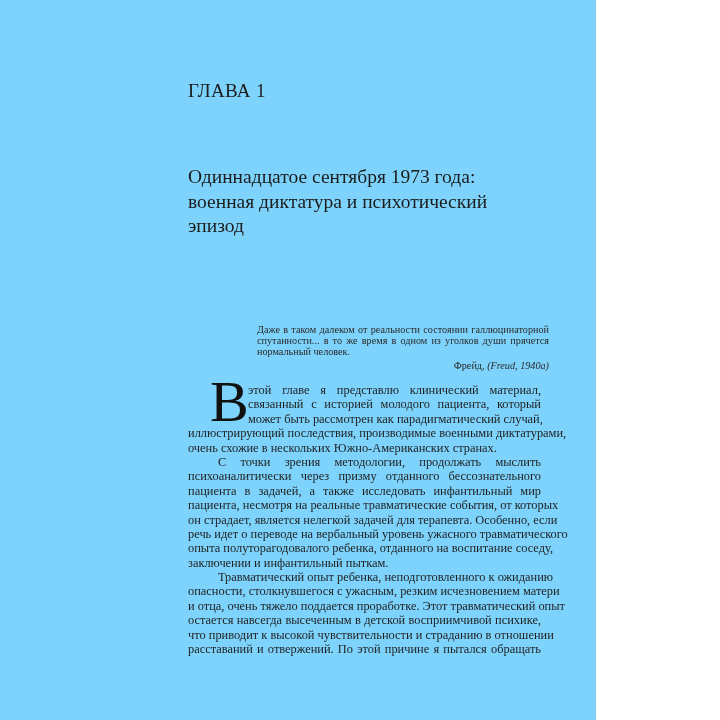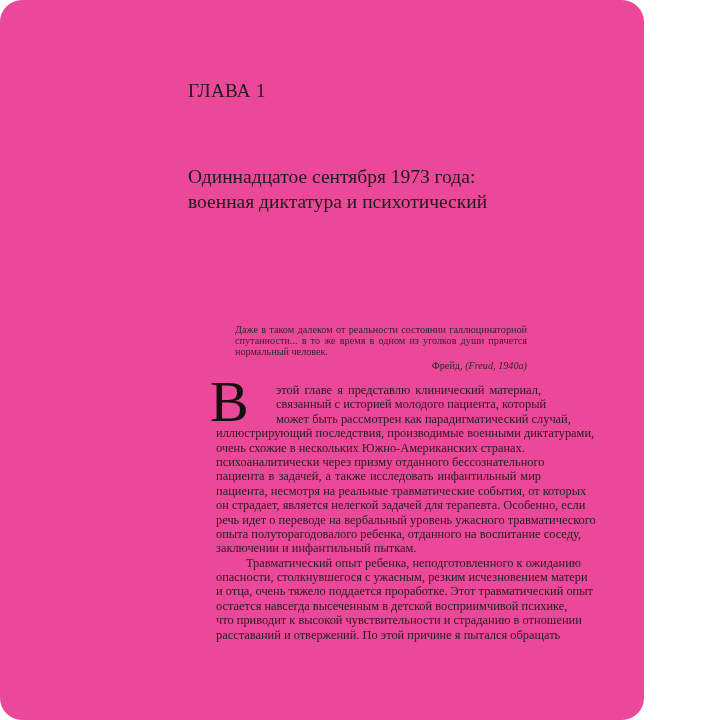--- a/index.html
+++ b/index.html
@@ -11,23 +11,22 @@
       width: 720px;
       height: 720px;
       position: relative;
       overflow: hidden;
       font-family: "Liberation Serif", "DejaVu Serif", serif;
       color: #1a1a1a;
     }
     .page {
       position: absolute;
       left: 0; top: 0;
-      width: 644px; height: 720px;
-      background: #ec4899;
-      border-radius: 22px;
+      width: 596px; height: 720px;
+      background: #7dd3fc;
     }
     .chapter-label {
       position: absolute;
       left: 188px;
       top: 80px;
       font-size: 19px;
       letter-spacing: 0.3px;
       color: #1c1c1c;
       white-space: nowrap;
     }
@@ -36,21 +35,21 @@
       left: 188px;
       top: 165px;
       width: 360px;
       font-size: 19.5px;
       line-height: 24.5px;
       color: #1c1c1c;
     }
     .chapter-title div { white-space: nowrap; }
     .epigraph {
       position: absolute;
-      left: 235px;
+      left: 257px;
       top: 324px;
       width: 292px;
       font-size: 10.2px;
       line-height: 11.2px;
       color: #2a2a2a;
       text-align: justify;
     }
     .epigraph-text div {
       text-align: justify;
       text-align-last: justify;
@@ -72,21 +71,20 @@
       font-size: 12.4px;
       line-height: 14.4px;
       color: #1f1f1f;
     }
     .line {
       display: block;
       text-align: justify;
       text-align-last: justify;
       white-space: nowrap;
       height: 14.4px;
-      margin-left: 28px;
     }
     .line.last { text-align-last: left; }
     .line.indent { padding-left: 30px; }
     .line.dropcap-line { padding-left: 60px; }
     .dropcap {
       position: absolute;
       left: 22px;
       top: -6px;
       font-size: 58px;
       line-height: 50px;
@@ -96,20 +94,21 @@
 </head>
 <body>
 
 <div class="page">
 
   <div class="chapter-label">ГЛАВА 1</div>
 
   <div class="chapter-title">
     <div>Одиннадцатое сентября 1973 года:</div>
     <div>военная диктатура и психотический</div>
+    <div>эпизод</div>
   </div>
 
   <div class="epigraph">
     <div class="epigraph-text">
       <div>Даже в таком далеком от реальности состоянии галлюцинаторной</div>
       <div>спутанности... в то же время в одном из уголков души прячется</div>
       <div class="last">нормальный человек.</div>
     </div>
     <div class="epigraph-source">
       <span>Фрейд, </span><i>(Freud, 1940a)</i>
@@ -121,20 +120,21 @@
 
     <div>
       <span class="line dropcap-line">этой главе я представлю клинический материал,</span>
       <span class="line dropcap-line">связанный с историей молодого пациента, который</span>
       <span class="line dropcap-line">может быть рассмотрен как парадигматический случай,</span>
       <span class="line">иллюстрирующий последствия, производимые военными диктатурами,</span>
       <span class="line last">очень схожие в нескольких Южно-Американских странах.</span>
     </div>
 
     <div>
+      <span class="line indent">С точки зрения методологии, продолжать мыслить</span>
       <span class="line">психоаналитически через призму отданного бессознательного</span>
       <span class="line">пациента в задачей, а также исследовать инфантильный мир</span>
       <span class="line">пациента, несмотря на реальные травматические события, от которых</span>
       <span class="line">он страдает, является нелегкой задачей для терапевта. Особенно, если</span>
       <span class="line">речь идет о переводе на вербальный уровень ужасного травматического</span>
       <span class="line">опыта полуторагодовалого ребенка, отданного на воспитание соседу,</span>
       <span class="line last">заключении и инфантильный пыткам.</span>
     </div>
 
     <div>

